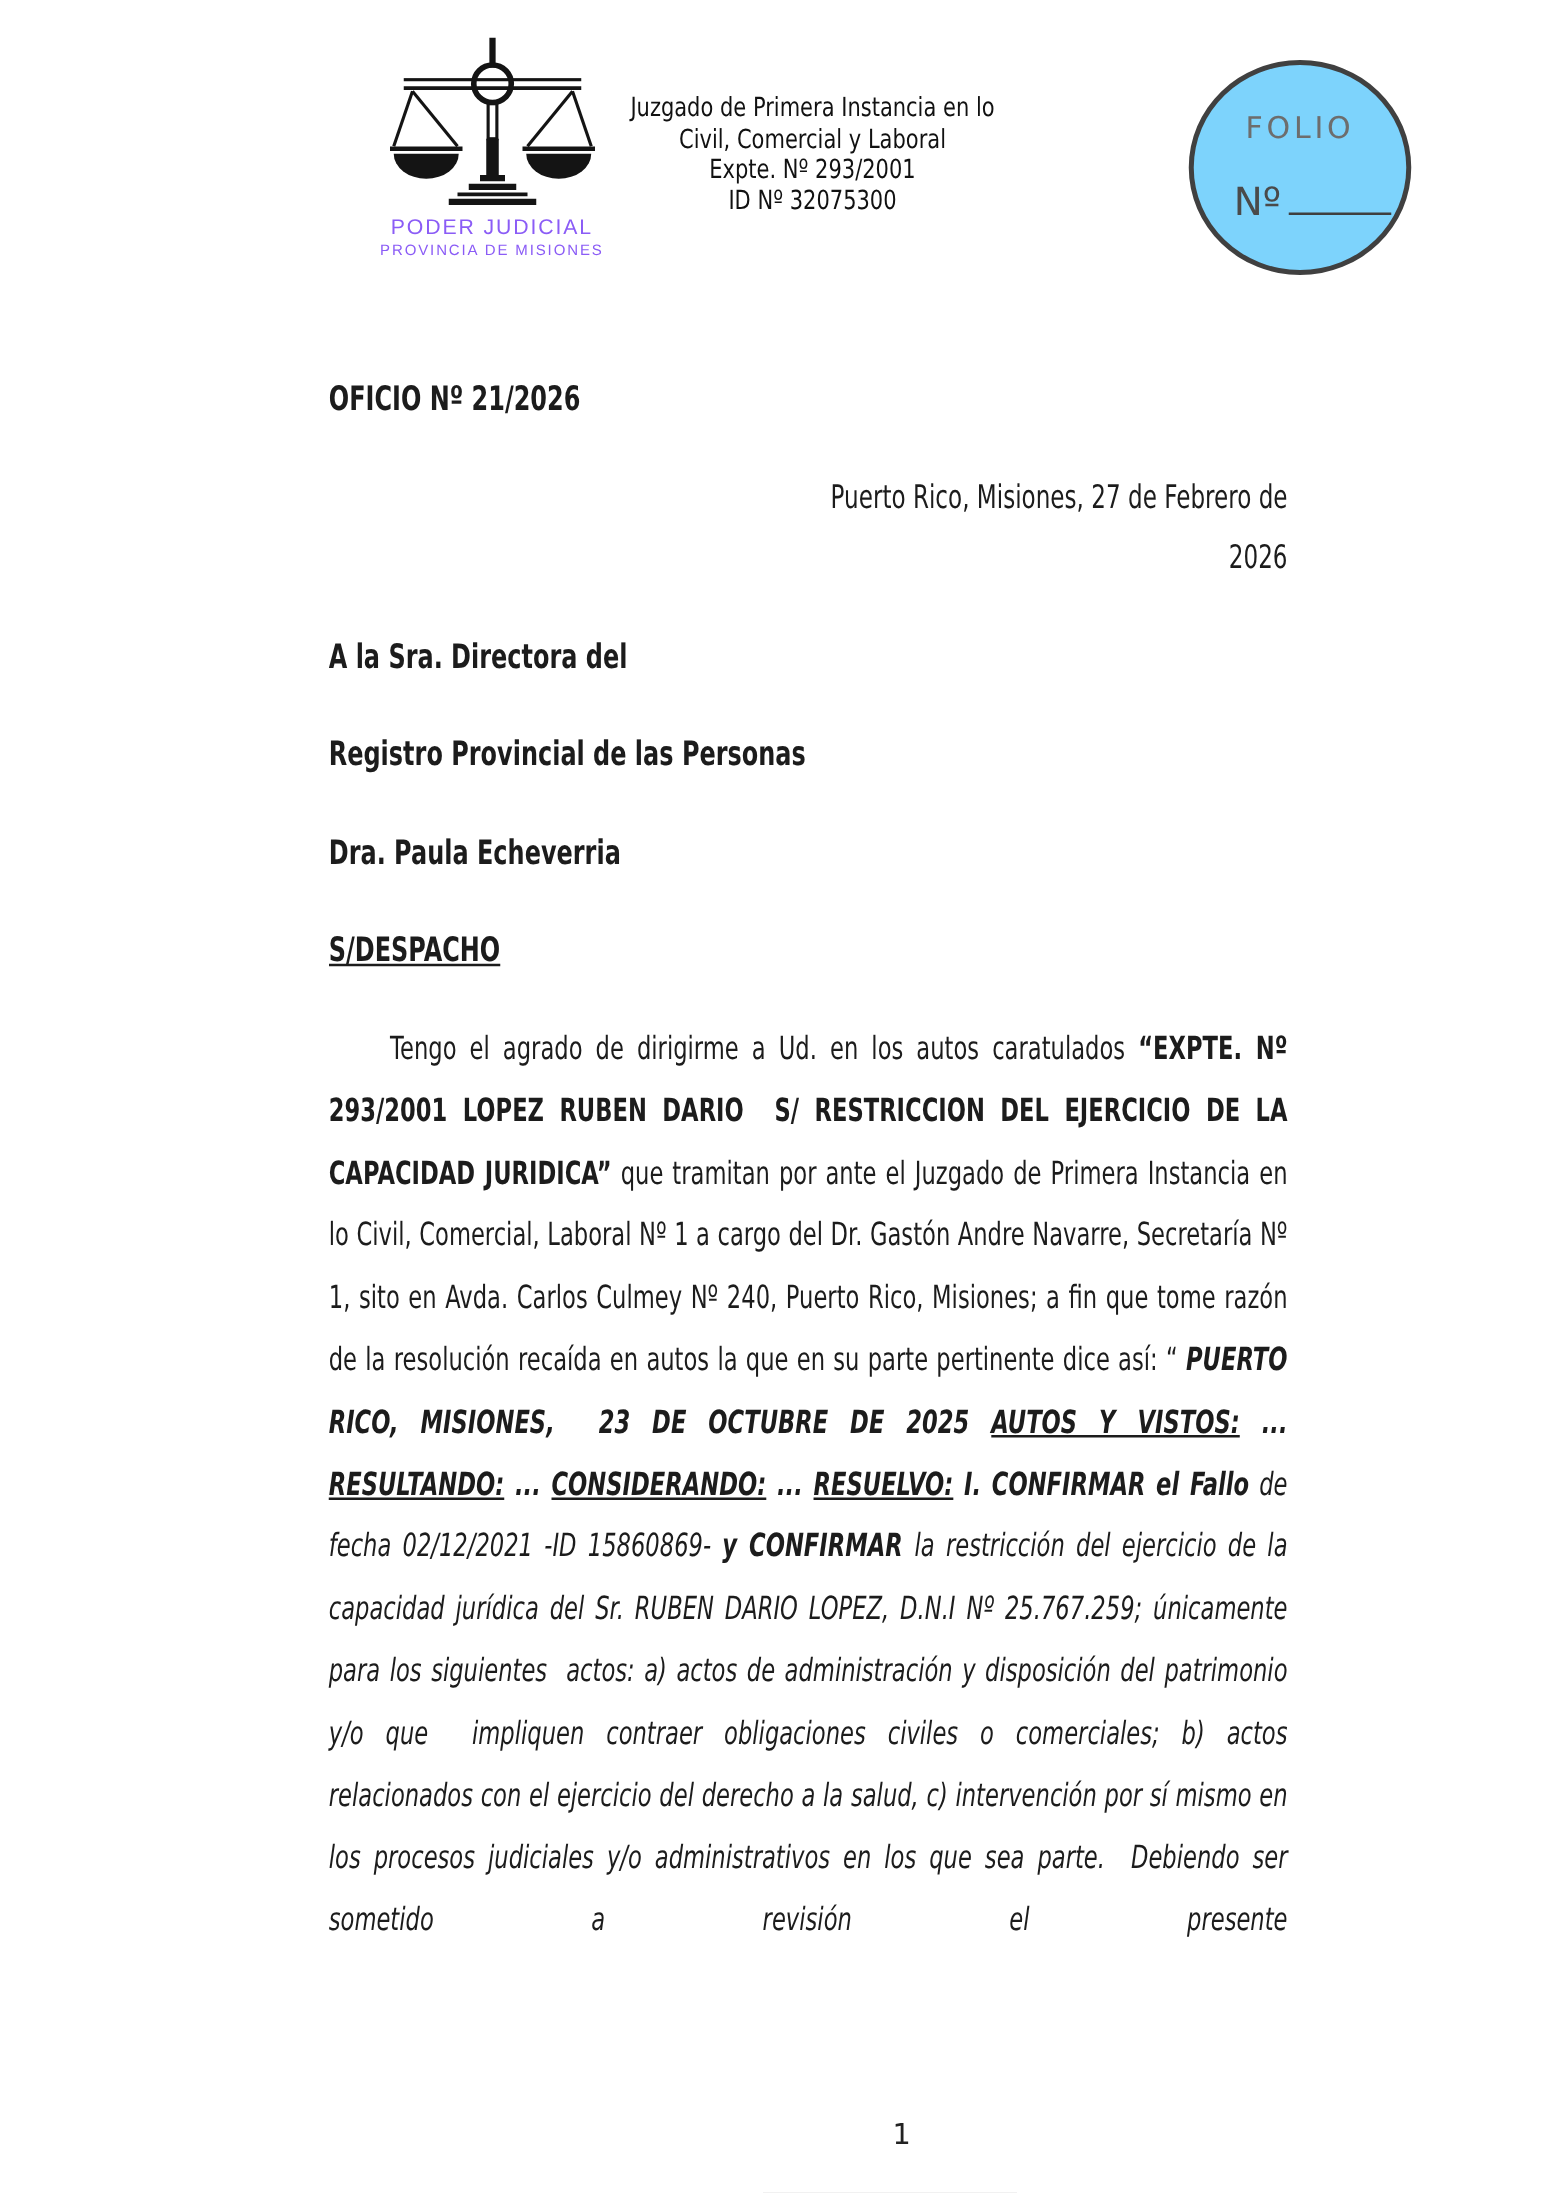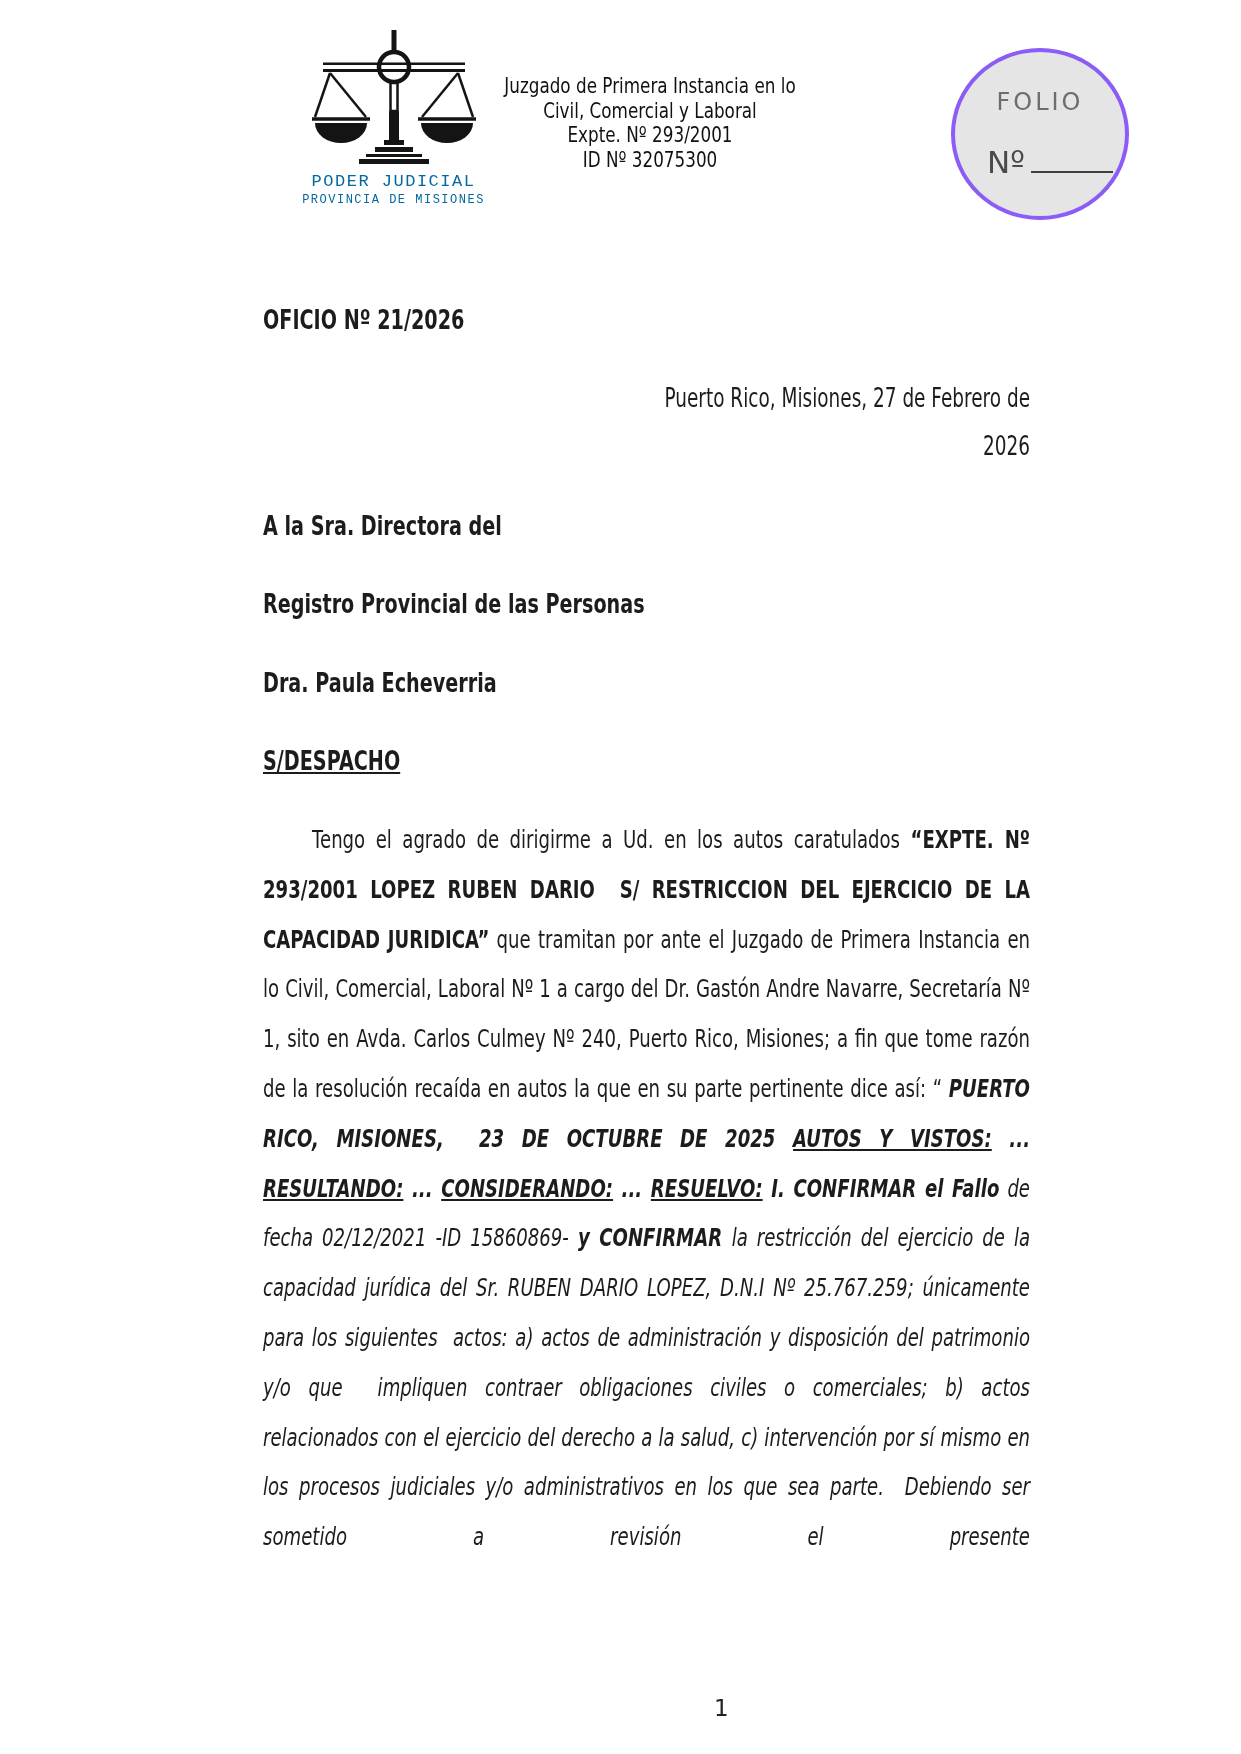--- a/index.html
+++ b/index.html
@@ -18,22 +18,22 @@
   
   .logo-block {
     position: absolute;
     left: 296px;
     top: 30px;
     width: 195px;
     text-align: center;
   }
   .logo-block svg { display: block; margin: 0 auto; }
   .logo-caption {
-    font-family: Liberation Mono, monospace;
-    color: #0369a1;
+    font-family: Liberation Sans, sans-serif;
+    color: #8b5cf6;
     letter-spacing: 1.5px;
     line-height: 19px;
   }
   .logo-caption .cap1 { font-size: 17px; }
   .logo-caption .cap2 { font-size: 12px; }
 
   .court-info {
     position: absolute;
     left: 425px;
     top: 74px;
@@ -45,23 +45,23 @@
     transform: scaleX(0.8);
     transform-origin: 50% 0;
   }
 
   .folio-stamp {
     position: absolute;
     left: 951px;
     top: 48px;
     width: 178px;
     height: 172px;
-    border: 4px solid #8b5cf6;
+    border: 4px solid #404040;
     border-radius: 50%;
-    background: #e5e5e5;
+    background: #7dd3fc;
   }
   .folio-title {
     position: absolute;
     top: 36px;
     left: 0;
     width: 100%;
     text-align: center;
     font-size: 24px;
     letter-spacing: 3px;
     color: #6d6d6d;

